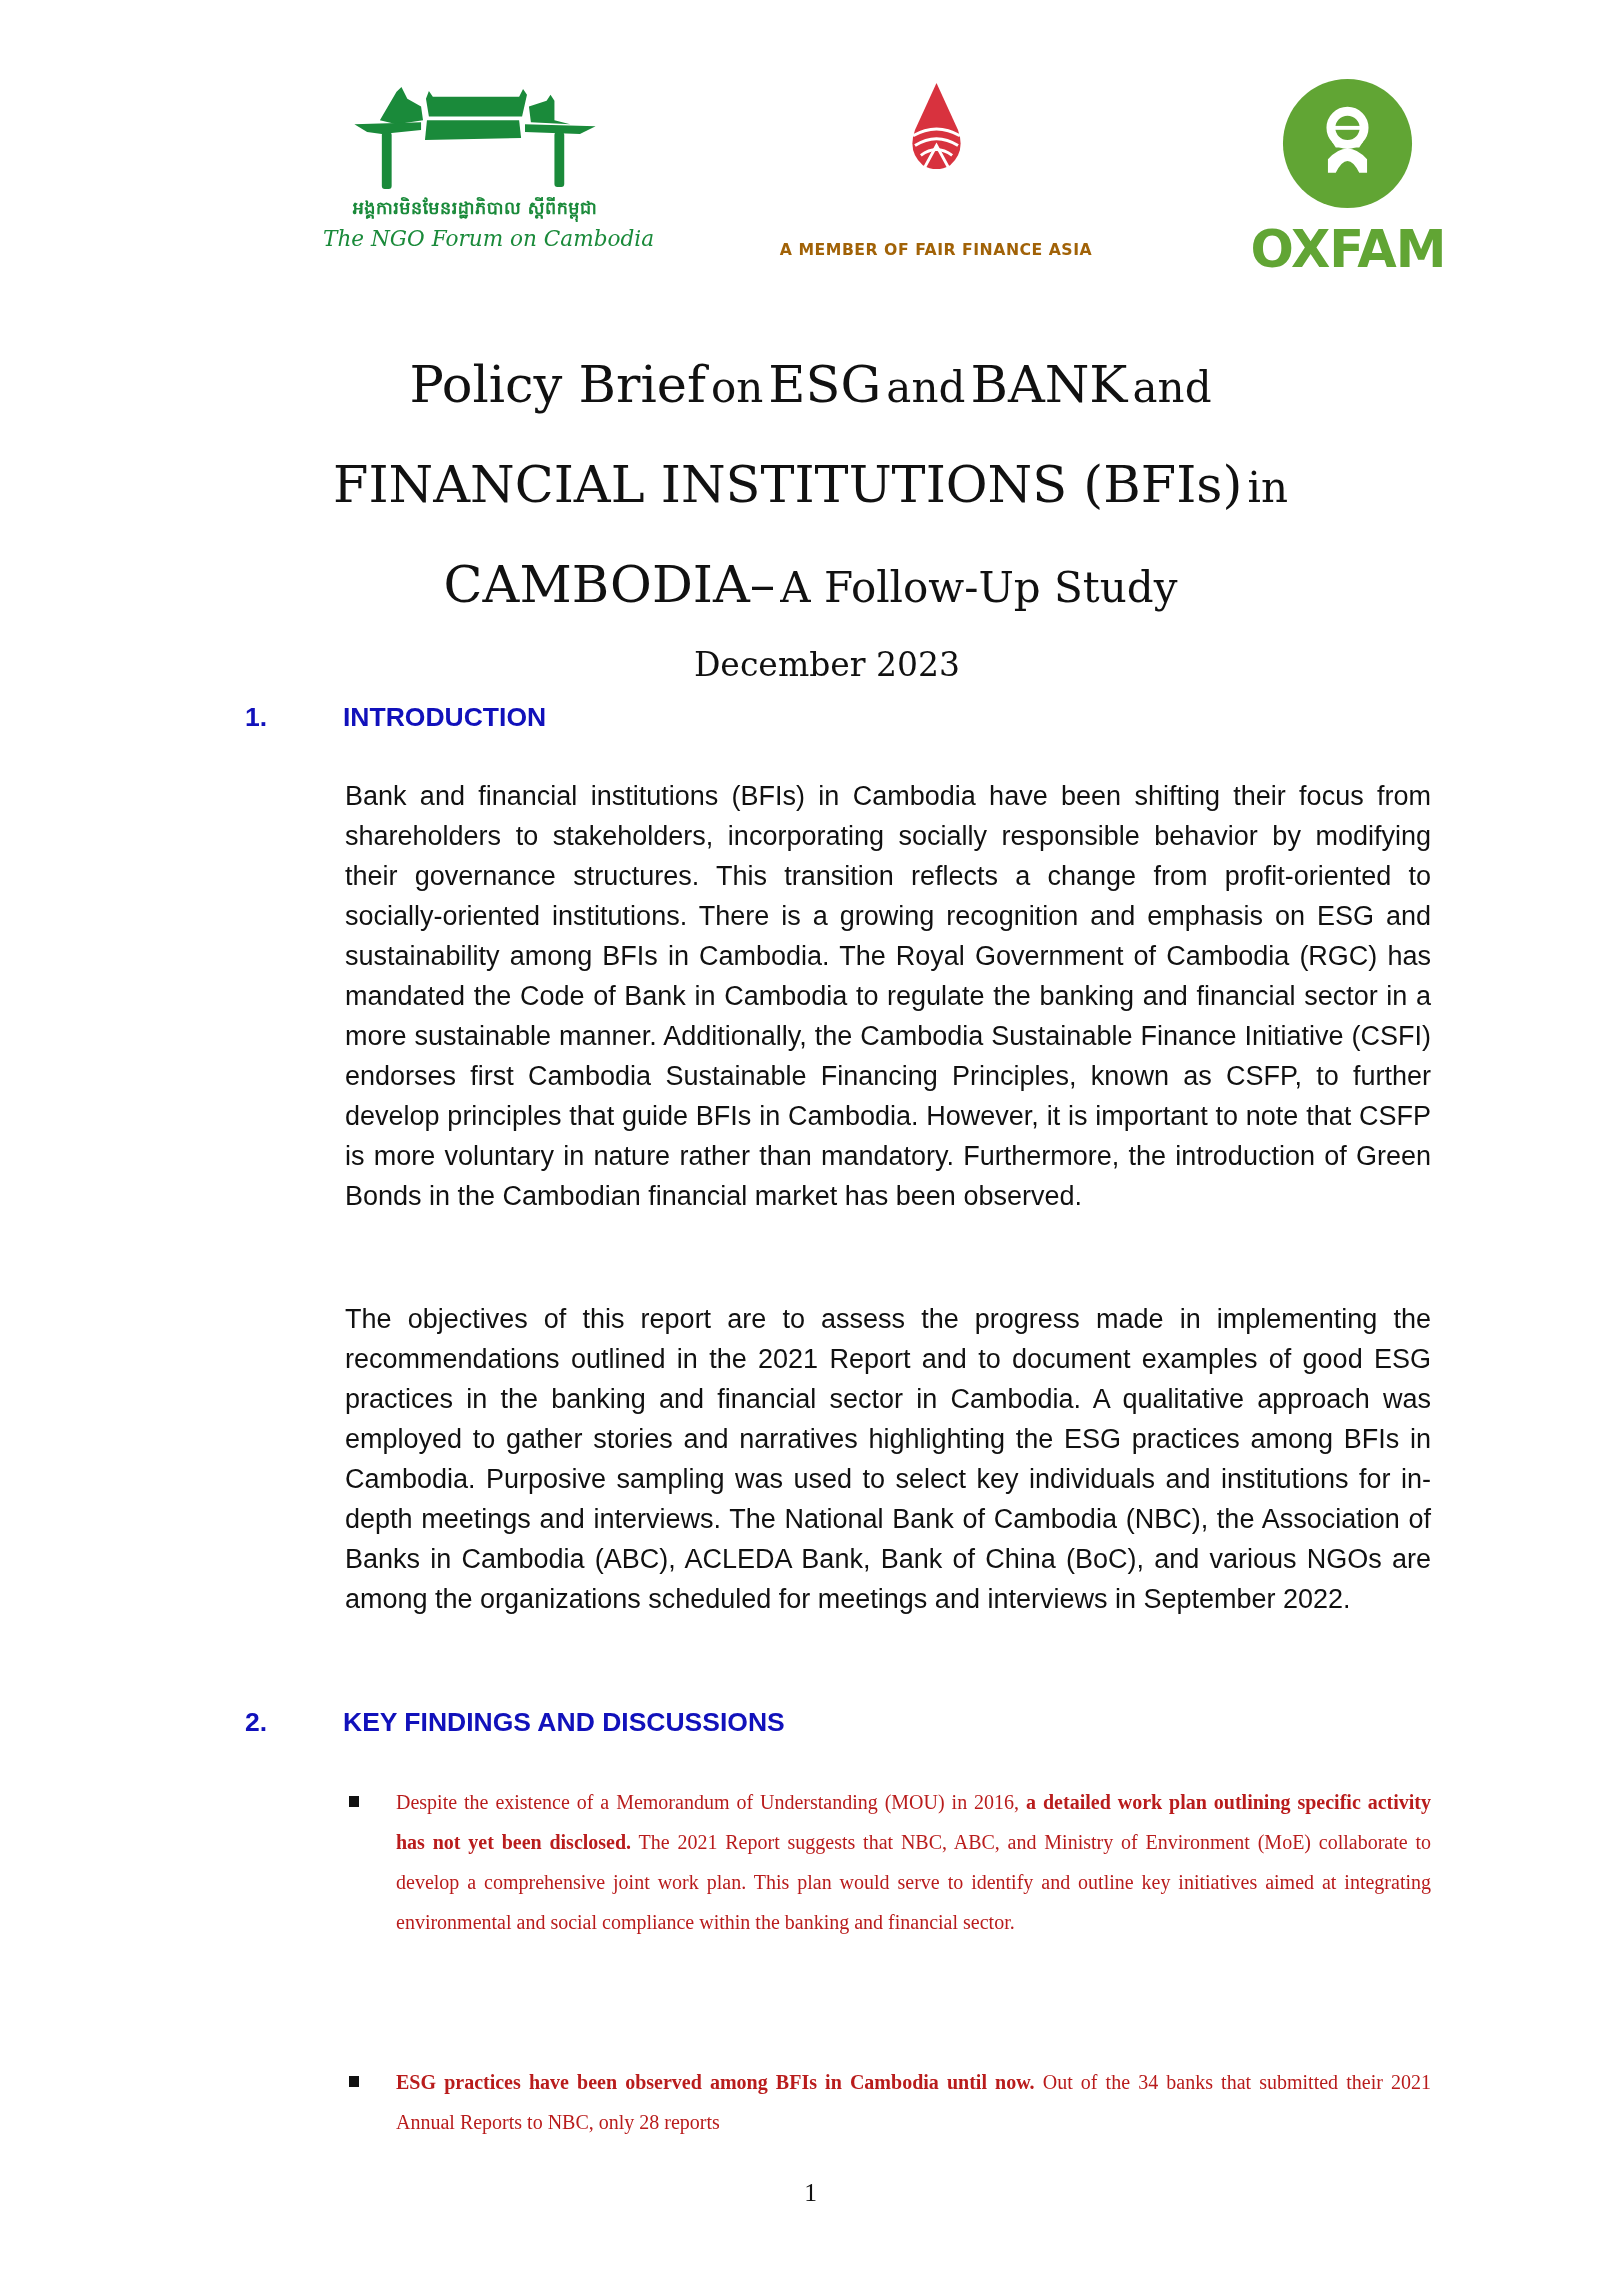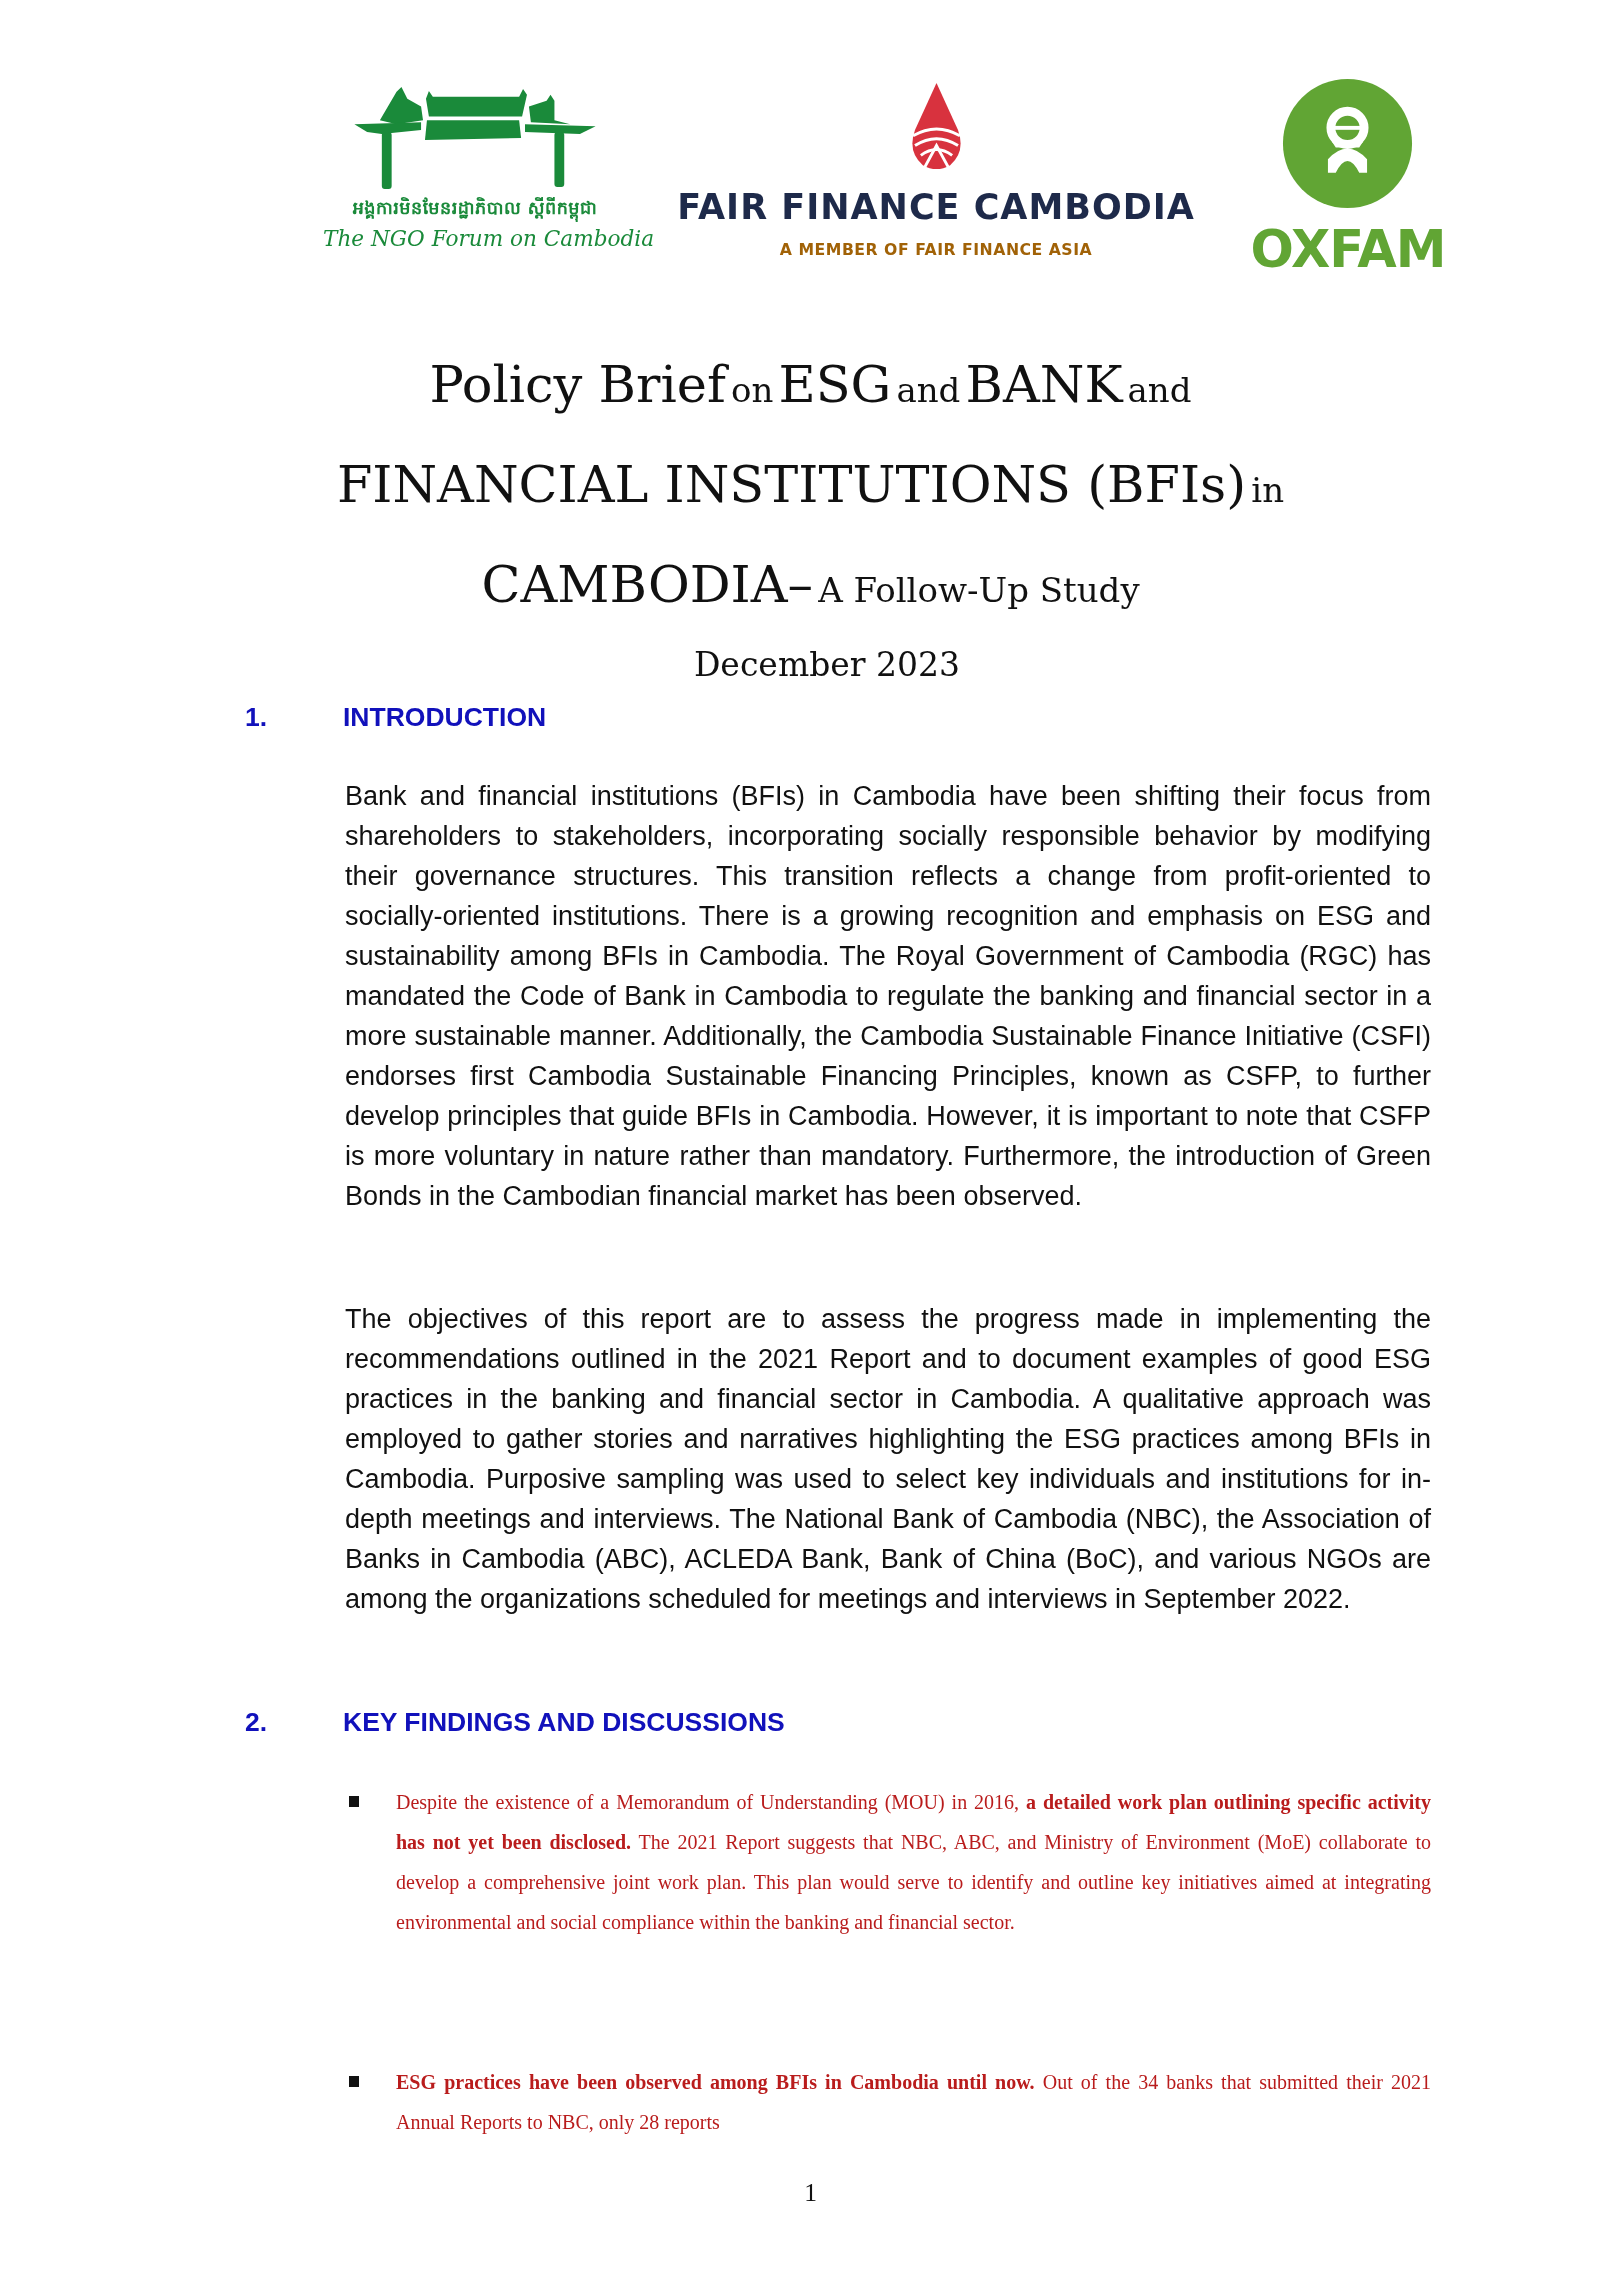--- a/index.html
+++ b/index.html
@@ -20,21 +20,21 @@
       font-family: "DejaVu Sans", sans-serif; font-weight: bold; font-size: 15.7px; color: #a16207; letter-spacing: 0.5px; white-space: nowrap; }
 
     .logo-oxfam { position: absolute; left: 1245px; top: -2px; width: 206px; height: 216px; }
     .oxfam-text { position: absolute; left: 0; top: 145px; width: 206px; text-align: center;
       font-family: "DejaVu Sans", sans-serif; font-weight: bold; font-size: 51px; color: #61a534; letter-spacing: -1px; }
 
     .title-block { position: absolute; top: 341px; left: 0; width: 1621px; text-align: center;
       font-family: "DejaVu Serif", serif; color: #111; }
     .title-line { display: block; line-height: 88px; white-space: nowrap; }
     .t-big { font-size: 51px; font-weight: normal; }
-    .t-small { font-size: 34px; }
+    .t-small { font-size: 42px; }
     .title-date { display: block; font-size: 33px; margin-top: 0px; line-height: 47px; padding-left: 33px; }
 
     .heading { position: absolute; left: 245px; font-family: "Liberation Sans", sans-serif; font-weight: bold;
       font-size: 26.5px; color: #1111bb; white-space: nowrap; }
     .heading .num { display: inline-block; width: 98px; }
 
     .para { position: absolute; left: 345px; width: 1086px; font-family: "Liberation Sans", sans-serif;
       font-size: 27px; line-height: 40px; text-align: justify; color: #111; }
 
     .bullet { position: absolute; left: 345px; width: 1086px; font-family: Liberation Serif, serif;
@@ -68,21 +68,20 @@
   </div>
 
   <div class="logo-ffc">
     <svg style="position:absolute;left:260px;top:5.9px;" width="59" height="88" viewBox="0 0 60 90">
       <path d="M30 0 L52 48 Q60 70 44 84 Q30 92 16 84 Q0 70 8 48 Z" fill="#d8323e"></path>
       <path d="M6 54 Q30 40 54 54" stroke="#fff" stroke-width="3" fill="none"></path>
       <path d="M8 64 Q30 50 52 64" stroke="#fff" stroke-width="3" fill="none"></path>
       <path d="M14 74 Q30 62 46 74" stroke="#fff" stroke-width="3" fill="none"></path>
       <path d="M18 86 L30 64 L42 86" stroke="#fff" stroke-width="3" fill="none"></path>
     </svg>
-    <div class="ffc-name">FAIR FINANCE CAMBODIA</div>
     <div class="ffc-sub">A MEMBER OF FAIR FINANCE ASIA</div>
   </div>
 
   <div class="logo-oxfam">
     <svg style="position:absolute;left:36px;top:2px;" width="133" height="133" viewBox="0 0 136 136">
       <circle cx="68" cy="68" r="66" fill="#61a534"></circle>
       <circle cx="68" cy="52" r="17" fill="none" stroke="#fff" stroke-width="9"></circle>
       <rect x="48" y="50" width="40" height="4" fill="#fff"></rect>
       <path d="M48 98 L48 84 Q68 62 88 84 L88 98 L80 98 Q68 74 56 98 Z" fill="#fff"></path>
       <path d="M52 66 L84 66 L80 72 L56 72 Z" fill="#fff"></path>

